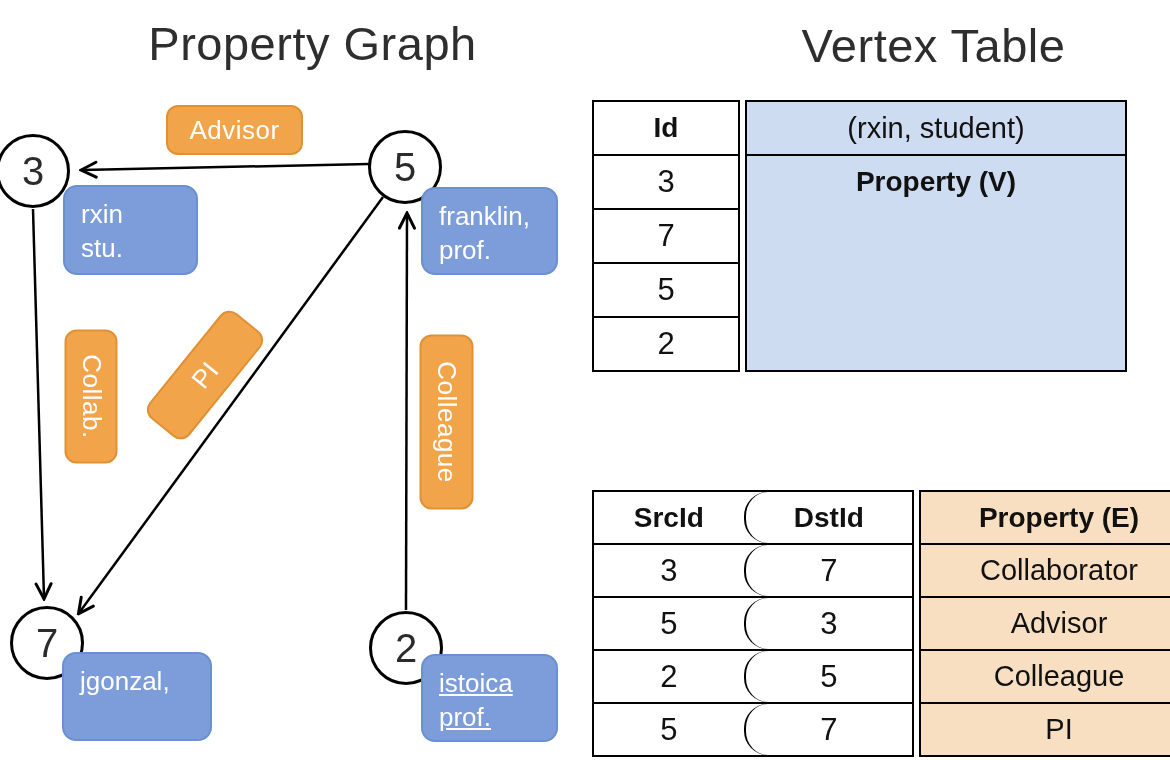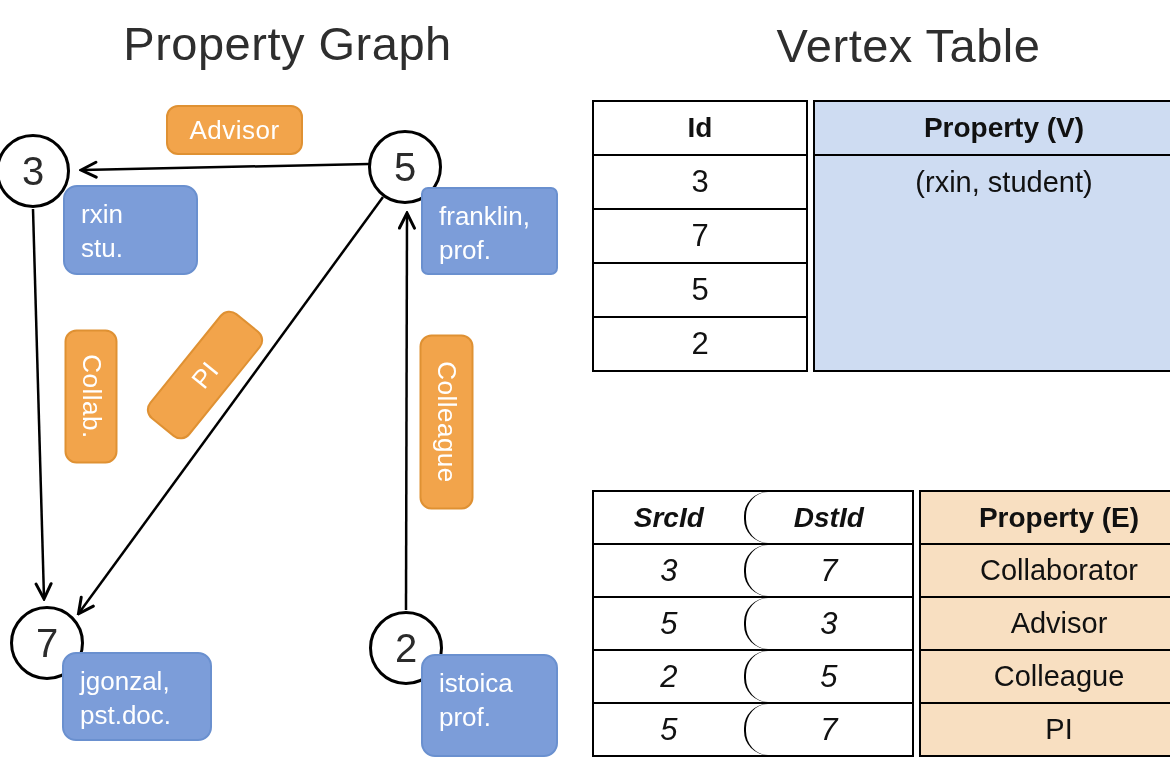--- a/index.html
+++ b/index.html
@@ -7,21 +7,21 @@
     width: 1170px; height: 760px; overflow: hidden;
     background: #fff;
     font-family: "Liberation Sans", sans-serif;
     color: #111;
   }
   .canvas { position: relative; width: 1170px; height: 760px; background: #fff; }
 
   
   .big-title {
     position: absolute; text-align: center;
-    font-size: 47px; color: #2e2e2e; letter-spacing: 0.5px;
+    font-size: 47px; color: #2e2e2e; letter-spacing: 0.5px; margin-left: 25px;
   }
   .graph-title  { left: 0;     top: 16px;  width: 575px; }
   .vertex-title { left: 616px; top: 18px;  width: 585px; }
   .edge-title   { left: 585px; top: 402px; width: 585px; }
 
   
   .graph { position: absolute; left: 0; top: 0; width: 585px; height: 760px; }
   .edges-svg { position: absolute; left: 0; top: 0; z-index: 1; }
 
   .node {
@@ -48,46 +48,46 @@
   .elabel-colleague { left: 359px;   top: 395px;   width: 175px; height: 54px; transform: rotate(90deg); }
 
   .vbox {
     position: absolute; box-sizing: border-box;
     background: var(--vertex-label-fill); border: 2px solid var(--vertex-label-border);
     border-radius: 14px; color: #fff; font-size: 26px; line-height: 1.3;
     padding: 11px 6px 15px 16px; z-index: 4;
   }
   .vbox span { display: block; }
   .vbox-rxin     { left: 63px;  top: 185px; width: 135px; height: 90px; }
-  .vbox-franklin { left: 421px; top: 187px; width: 137px; height: 88px; border-radius: 7px; }
+  .vbox-franklin { left: 421px; top: 187px; width: 137px; height: 88px; }
   .vbox-jgonzal  { left: 62px;  top: 652px; width: 150px; height: 89px; }
-  .vbox-istoica  { left: 421px; top: 654px; width: 137px; height: 103px; }
+  .vbox-istoica  { left: 421px; top: 654px; width: 137px; height: 88px; text-decoration: underline; }
 
   
   .tbl { position: absolute; display: flex; gap: 5px; }
   .vtable { left: 592px; top: 100px; }
   .etable { left: 592px; top: 490px; }
 
   .sub { box-sizing: border-box; border: 2.5px solid #000; background: #fff; }
-  .sub-id    { width: 216px; }
+  .sub-id    { width: 148px; }
   .sub-vprop { width: 382px; background: var(--vertex-property-bg); }
   .sub-srcdst{ width: 322px; }
   .sub-eprop { width: 280px; background: var(--edge-property-bg); }
 
   .tr {
     display: flex; align-items: center; justify-content: center;
     border-top: 2px solid #000; font-size: 29px;
   }
   .sub .tr:first-child { border-top: none; }
   .vtable .tr { height: 52px; }
   .etable .tr { height: 51px; }
   .th { font-weight: bold; font-size: 28px; }
   .num { font-size: 31px; }
 
-  .row { display: flex; border-top: 2px solid #000; font-style: italic; }
+  .row { display: flex; border-top: 2px solid #000; }
   .sub .row:first-child { border-top: none; }
   .etable .row .cell {
     display: flex; align-items: center; justify-content: center;
     height: 51px; font-size: 31px;
   }
   .cell-src { width: 150px; }
   .cell-dst { width: 167px; border-left: 2px solid #000; border-radius: 24px; }
   .row.th .cell { font-size: 28px; font-weight: bold; }
 </style>
 </head>
@@ -123,41 +123,40 @@
     <div class="vbox vbox-rxin">
       <span>rxin</span>
       <span>stu.</span>
     </div>
     <div class="vbox vbox-franklin">
       <span>franklin,</span>
       <span>prof.</span>
     </div>
     <div class="vbox vbox-jgonzal">
       <span>jgonzal,</span>
-      <span>pst.doc.</span>
     </div>
     <div class="vbox vbox-istoica">
       <span>istoica</span>
       <span>prof.</span>
     </div>
   </div>
 
   <div class="big-title vertex-title">Vertex Table</div>
 
   <div class="tbl vtable">
     <div class="sub sub-id">
       <div class="tr th">Id</div>
       <div class="tr num">3</div>
       <div class="tr num">7</div>
       <div class="tr num">5</div>
       <div class="tr num">2</div>
     </div>
     <div class="sub sub-vprop">
+      <div class="tr">(rxin, student)</div>
       <div class="tr th">Property (V)</div>
-      <div class="tr">(rxin, student)</div>
     </div>
   </div>
 
 
   <div class="tbl etable">
     <div class="sub sub-srcdst">
       <div class="row th">
         <div class="cell cell-src">SrcId</div>
         <div class="cell cell-dst">DstId</div>
       </div>

